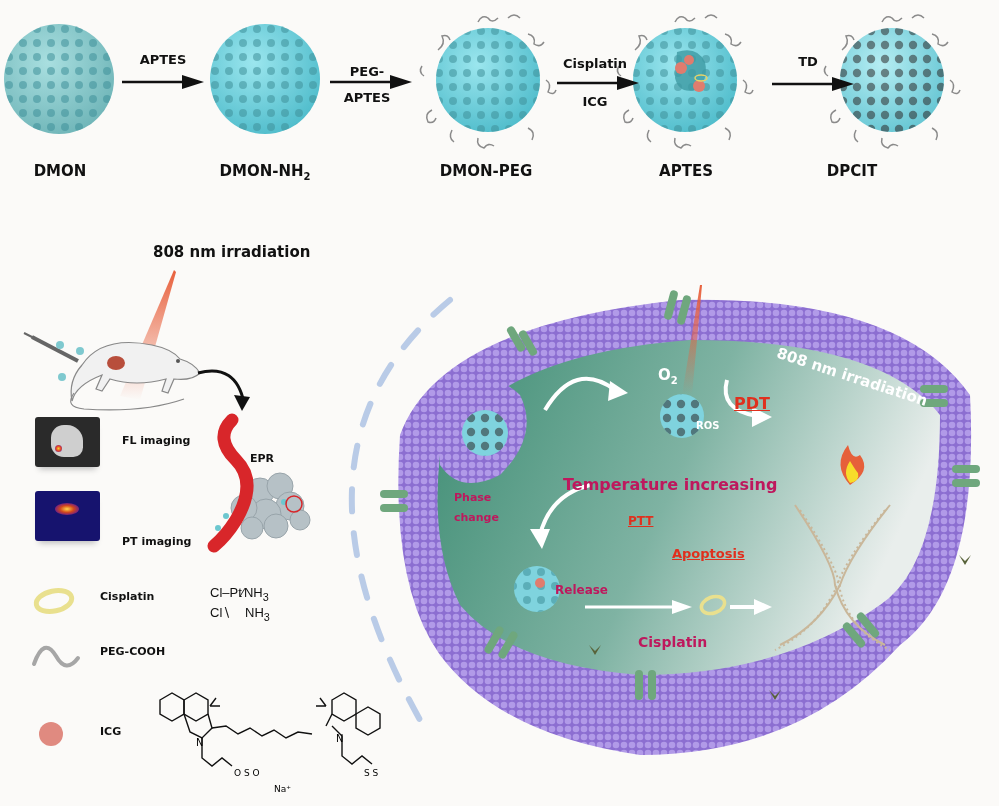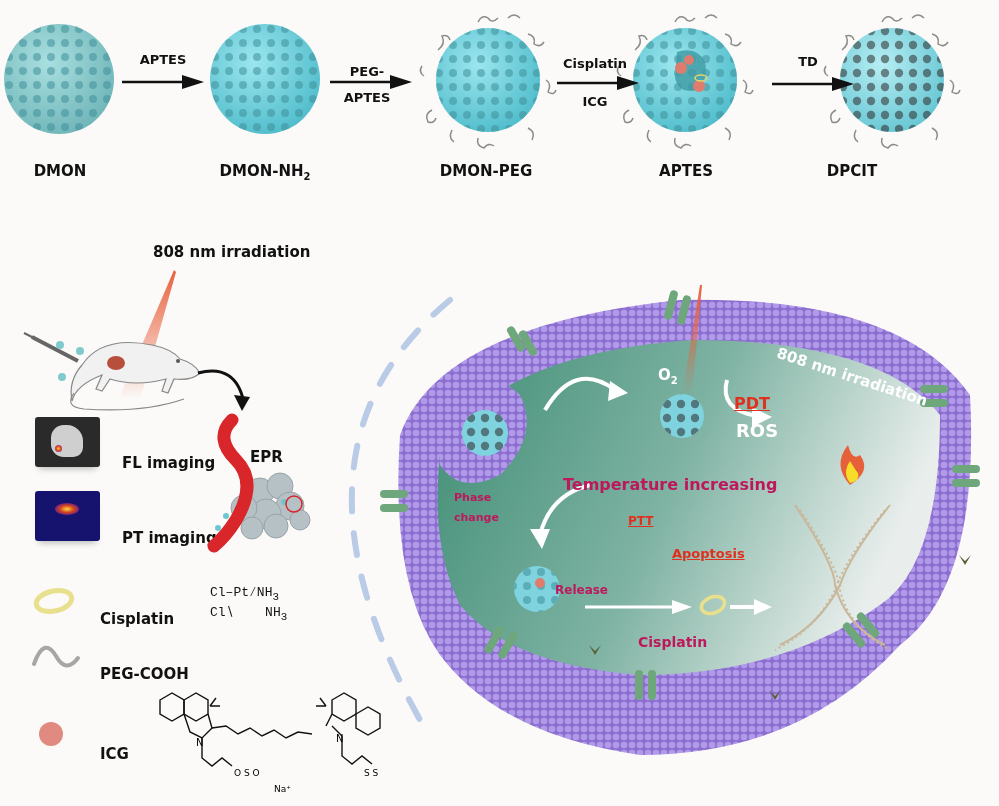--- a/index.html
+++ b/index.html
@@ -7,21 +7,21 @@
          font-family:"Liberation Sans", sans-serif; color:#111; }
   .abs { position:absolute; }
   .lbl { font-weight:bold; font-family:"DejaVu Sans", sans-serif; }
   .step-label { font-size:15px; text-align:center; width:160px; }
   .arrow-text { font-size:13px; text-align:center; width:90px; }
   svg { position:absolute; overflow:visible; }
   .cell-text { font-family:"DejaVu Sans", sans-serif; font-weight:bold; position:absolute; white-space:nowrap; }
   .yellow { color:#be185d; }
   .red { color:#e0301e;text-decoration:underline; }
   .white { color:#ffffff; }
-  .legend-text { font-size:15px;margin-top:20px; }
+  .legend-text { font-size:11px; }
 </style>
 </head>
 <body>
 
 <div>
 
   <svg style="left:2px;top:22px" width="114" height="114" viewBox="0 0 114 114">
     <defs>
       <radialGradient id="gBare" cx="40%" cy="35%" r="70%">
           <stop offset="0" stop-color="#a9dfe0"></stop>
@@ -165,23 +165,23 @@
   </svg>
 
   <div class="abs" style="left:35px;top:417px;width:65px;height:50px;background:#2a2a2a;border-radius:3px;box-shadow:0 6px 6px -4px #bbb">
     <div style="position:absolute;left:16px;top:8px;width:32px;height:32px;background:#cfcfcf;border-radius:40% 50% 30% 40%"></div>
     <div style="position:absolute;left:20px;top:28px;width:7px;height:7px;background:radial-gradient(#f5d12a,#e03a2a,#4040d0);border-radius:50%"></div>
   </div>
   <div class="abs lbl legend-text" style="left:122px;top:434px">FL imaging</div>
   <div class="abs" style="left:35px;top:491px;width:65px;height:50px;background:#16136e;border-radius:3px;box-shadow:0 6px 6px -4px #bbb">
     <div style="position:absolute;left:20px;top:12px;width:24px;height:12px;background:radial-gradient(#ffd54a,#d2471c 40%,#6a1c8a 75%,transparent);border-radius:50%"></div>
   </div>
-  <div class="abs lbl legend-text" style="left:122px;top:509px">PT imaging</div>
-
-  <div class="abs lbl legend-text" style="left:250px;top:428px">EPR</div>
+  <div class="abs lbl legend-text" style="left:122px;top:535px">PT imaging</div>
+
+  <div class="abs lbl legend-text" style="left:250px;top:452px">EPR</div>
 
   <svg style="left:200px;top:420px" width="120" height="130" viewBox="0 0 120 130">
     <g fill="#b6c1c6" stroke="#98a4aa">
       <circle cx="60" cy="72" r="14"></circle>
         <circle cx="80" cy="66" r="13"></circle>
         <circle cx="90" cy="86" r="14"></circle>
         <circle cx="66" cy="94" r="15"></circle>
       <circle cx="44" cy="88" r="13"></circle>
         <circle cx="76" cy="106" r="12"></circle>
         <circle cx="52" cy="108" r="11"></circle>
@@ -197,21 +197,21 @@
   <svg style="left:300px;top:300px" width="160" height="420">
     <path d="M150 0 Q-30 150 120 420" fill="none" stroke="#a9bfe2" stroke-width="6" stroke-dasharray="22 22" stroke-linecap="round" opacity="0.8"></path>
   </svg>
 </div>
 
 <div>
   <svg style="left:32px;top:586px" width="44" height="30">
       <ellipse cx="22" cy="15" rx="18" ry="10" fill="none" stroke="#e9e08e" stroke-width="5" transform="rotate(-12 22 15)"></ellipse>
     </svg>
   <div class="abs lbl legend-text" style="left:100px;top:590px">Cisplatin</div>
-  <div class="abs" style="left:210px;top:585px;font-size:13px;line-height:16px;font-family:Liberation Mono, monospace">
+  <div class="abs" style="left:210px;top:585px;font-size:13px;line-height:16px;font-family:Liberation Sans, sans-serif">
     <div><span>Cl</span>–<span>Pt</span>⁄<span>NH</span><sub>3</sub></div>
     <div><span>Cl</span>∖&nbsp;&nbsp;&nbsp;&nbsp;<span>NH</span><sub>3</sub></div>
   </div>
   <svg style="left:30px;top:640px" width="52" height="28">
       <path d="M4 24 q10 -28 22 -8 q10 18 22 2" fill="none" stroke="#a6a6a6" stroke-width="4" stroke-linecap="round"></path>
     </svg>
   <div class="abs lbl legend-text" style="left:100px;top:645px">PEG-COOH</div>
   <svg style="left:37px;top:720px" width="28" height="28">
       <circle cx="14" cy="14" r="12" fill="#e08a80"></circle>
     </svg>
@@ -326,21 +326,21 @@
     <g stroke="#c9b79a" stroke-width="2" fill="none">
       <path d="M415 220 q40 60 40 80 q10 40 50 60"></path>
         <path d="M420 225 q40 60 40 80 q10 40 50 60" stroke-dasharray="2 3"></path>
       <path d="M510 220 q-40 50 -50 80 q-20 40 -60 60"></path>
         <path d="M505 225 q-40 50 -50 80 q-20 40 -60 60" stroke-dasharray="2 3"></path>
     </g>
   </svg>
 
   <div class="abs cell-text white" style="left:780px;top:344px;font-size:15px;transform:rotate(18deg);transform-origin:left top">808 nm irradiation</div>
   <div class="abs cell-text white" style="left:658px;top:366px;font-size:15px"><span>O</span><sub style="font-size:10px">2</sub></div>
-  <div class="abs cell-text white" style="left:736px;top:420px;font-size:18px">ROS</div>
+  <div class="abs cell-text white" style="left:696px;top:420px;font-size:10px">ROS</div>
   <div class="abs cell-text red" style="left:734px;top:394px;font-size:16px">PDT</div>
   <div class="abs cell-text yellow" style="left:563px;top:475px;font-size:16px">Temperature increasing</div>
   <div class="abs cell-text yellow" style="left:454px;top:488px;font-size:11px;line-height:20px;">
       <div>Phase</div>
       <div>change</div>
     </div>
   <div class="abs cell-text red" style="left:628px;top:514px;font-size:12px">PTT</div>
   <div class="abs cell-text red" style="left:672px;top:546px;font-size:13px">Apoptosis</div>
   <div class="abs cell-text yellow" style="left:555px;top:583px;font-size:12px">Release</div>
   <div class="abs cell-text yellow" style="left:638px;top:634px;font-size:14px">Cisplatin</div>

